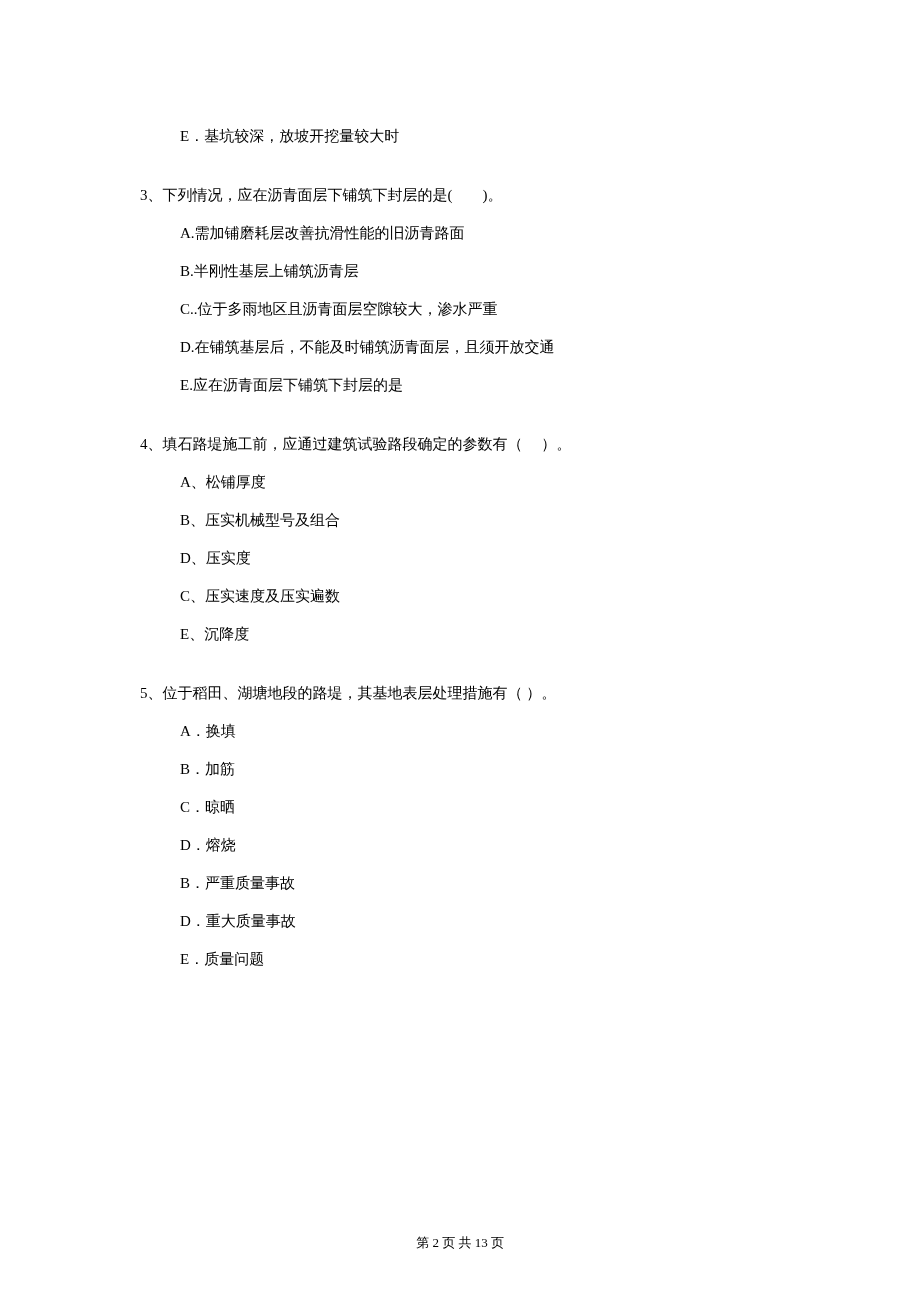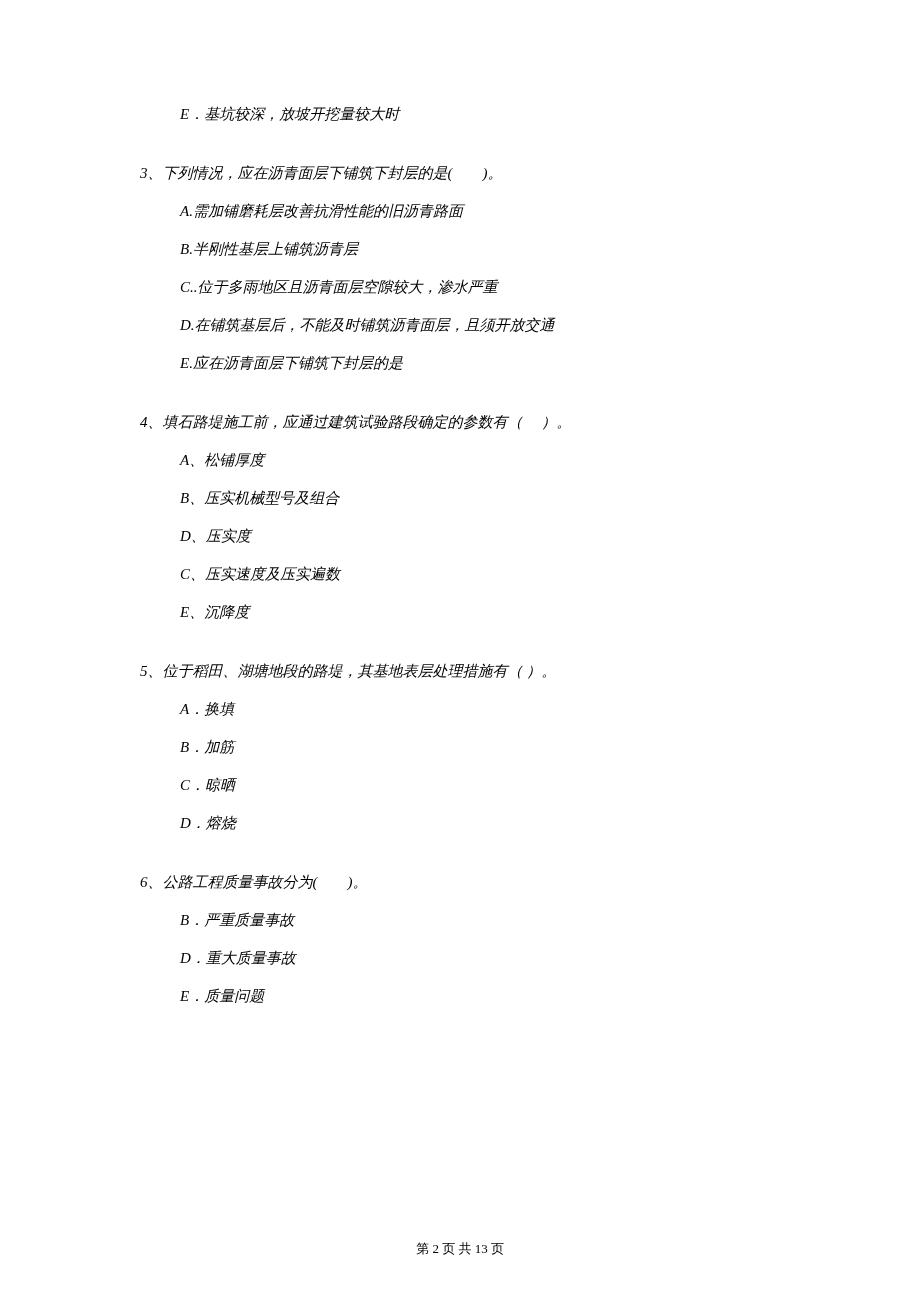--- a/index.html
+++ b/index.html
@@ -6,34 +6,33 @@
     margin: 0;
     padding: 0;
     background: #fff;
     font-family: "SimSun", "宋体", serif;
     color: #000;
     width: 920px;
     height: 1302px;
     position: relative;
   }
   .page {
-    padding: 88px 140px 60px 140px;
+    padding: 110px 140px 60px 140px;
     font-size: 15px;
     line-height: 1.6;
-    font-style: italic;
   }
   .option-line {
     margin: 14px 0 14px 40px;
   }
   .question-line {
     margin: 35px 0 14px 0;
   }
   .footer {
     position: absolute;
-    bottom: 44px;
+    bottom: 50px;
     width: 920px;
     text-align: center;
     font-size: 13px;
     font-family: "SimSun", "宋体", serif;
   }
 </style>
 </head>
 <body>
 
 <div class="page">
@@ -53,20 +52,19 @@
   <div class="option-line">D、压实度</div>
   <div class="option-line">C、压实速度及压实遍数</div>
   <div class="option-line">E、沉降度</div>
 
   <div class="question-line">5、位于稻田、湖塘地段的路堤，其基地表层处理措施有（ ）。</div>
   <div class="option-line">A．换填</div>
   <div class="option-line">B．加筋</div>
   <div class="option-line">C．晾晒</div>
   <div class="option-line">D．熔烧</div>
 
-  <div class="question-line">6、公路工程质量事故分为(　　)。</div>
   <div class="option-line">B．严重质量事故</div>
   <div class="option-line">D．重大质量事故</div>
   <div class="option-line">E．质量问题</div>
 
 </div>
 
 <div class="footer">第 2 页 共 13 页</div>
 
 </body></html>

